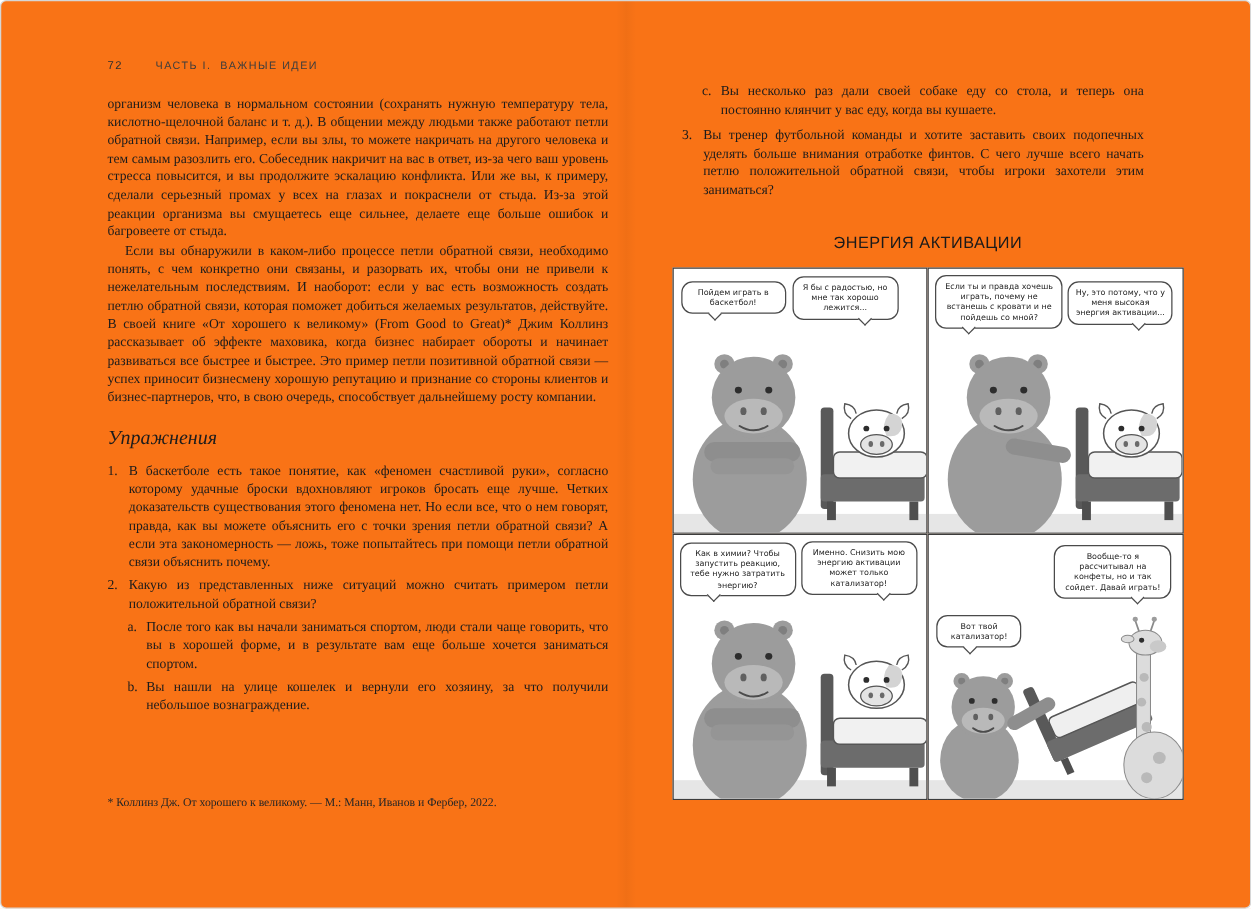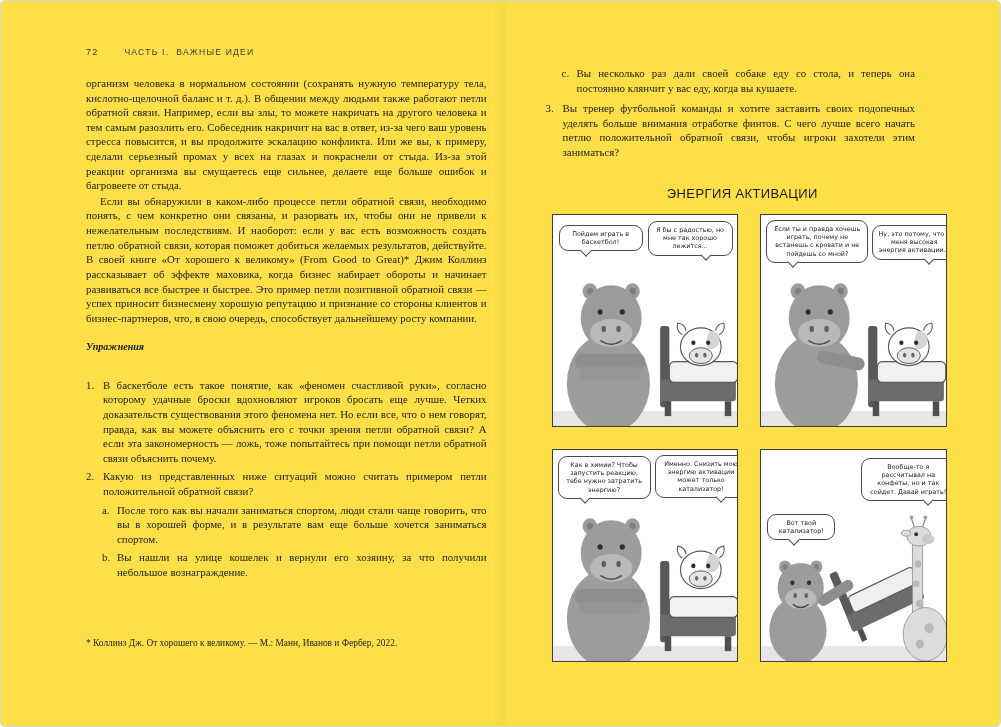--- a/index.html
+++ b/index.html
@@ -2,21 +2,21 @@
 <html><head>
 <meta charset="utf-8">
 <style>
   html,body{margin:0;padding:0;background:#fff;}
   .spread{
     position:relative;
     width:1001px;height:727px;
     box-sizing:border-box;
     border:1px solid #d6d6d6;
     border-radius:5px;
-    background:#fde047;
+    background:#f97316;
     display:flex;
     font-family:"Liberation Serif", serif;
     color:#1c1c1c;
     overflow:hidden;
   }
   .gutter{
     position:absolute;left:492px;top:0;width:16px;height:100%;
     background:linear-gradient(to right, rgba(0,0,0,0), rgba(0,0,0,0.035), rgba(0,0,0,0));
     pointer-events:none;
   }
@@ -34,22 +34,22 @@
   .page-right .pg-header{justify-content:flex-end;margin-left:45px;margin-right:85px;}
   .page-right .pg-header .num{margin-left:26px;}
   .head-label{margin-right:7px;}
 
   .body-text{font-size:10.9px;line-height:1.34;text-align:justify;}
   .para{margin:0;}
   .para-first{margin-top:19px;}
   .para-indent{text-indent:14px;margin-top:1px;}
 
   .section-heading{
-    font-size:10px;font-weight:bold;font-style:italic;
-    margin-top:15px;margin-bottom:24px;
+    font-size:16px;font-weight:normal;font-style:italic;
+    margin-top:15px;margin-bottom:8px;
   }
 
   .li{display:flex;margin-top:4px;}
   .li-num{width:17px;flex-shrink:0;}
   .li-text{flex:1;text-align:justify;}
   .li-sub{margin-left:16px;}
   .li-sub .li-num{width:15px;}
 
   .footnote{
     margin-top:auto;
@@ -60,25 +60,25 @@
 
   .rp-text{margin-left:45px;margin-right:85px;margin-top:19px;}
   .comic-title{
     font-family:"Liberation Sans", sans-serif;
     font-weight:normal;font-size:13px;letter-spacing:0.4px;
     text-align:center;
     margin:26px 53px 0 37px;
     color:#1a1a1a;
   }
   .comic-grid{
-    margin:13px 53px 0 51px;
+    margin:13px 53px 0 37px;
     display:grid;
     grid-template-columns:1fr 1fr;
     grid-auto-rows:213px;
-    gap:22px;
+    gap:0;
   }
   .panel{
     position:relative;
     border:1.5px solid #3c3c3c;
     background:#fff;
     box-sizing:border-box;
     overflow:hidden;
   }
   .scene{position:absolute;left:0;top:0;width:100%;height:100%;z-index:1;}
   .bubble{

